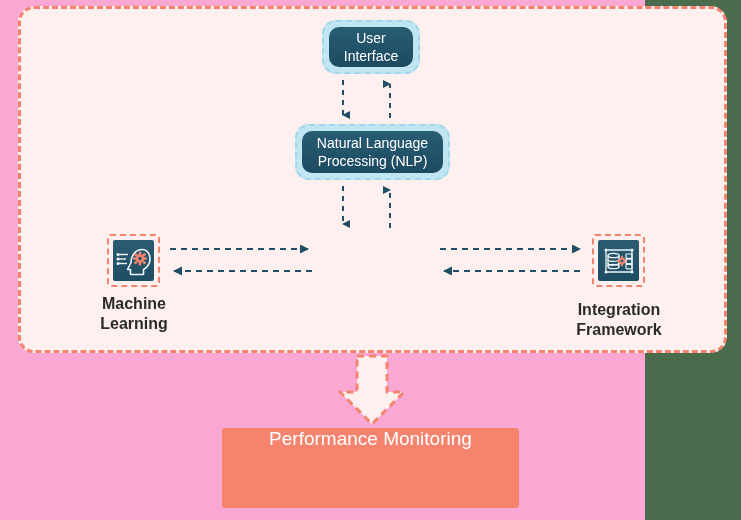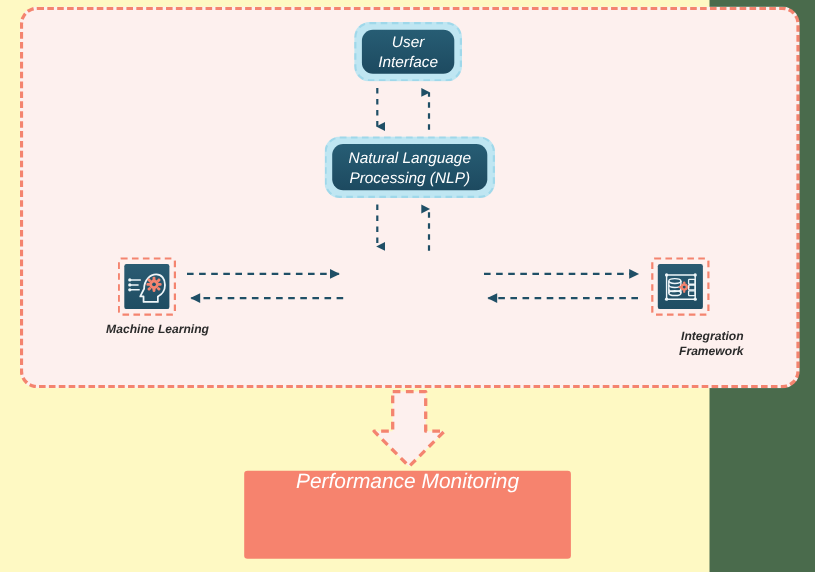--- a/index.html
+++ b/index.html
@@ -12,22 +12,21 @@
     height: 520px;
     overflow: hidden;
     font-family: "Liberation Sans", sans-serif;
     position: relative;
   }
   #canvas {
     position: absolute;
     left: 0; top: 0;
     width: 645px;
     height: 520px;
-    background: #fef9c3;
-    font-style: italic;
+    background: #f9a8d4;
   }
 
   
   .panel {
     position: absolute;
     left: 18px;
     top: 6px;
     width: 709px;
     height: 347px;
     box-sizing: border-box;
@@ -93,22 +92,22 @@
     height: 100%;
     background: #22546b;
     background: linear-gradient(180deg, #2a5b72 0%, #1f4d63 100%);
     display: flex;
     align-items: center;
     justify-content: center;
     border-radius: 2px;
   }
   .icon-caption {
     position: absolute;
-    text-align: right;
-    font-size: 11px;
+    text-align: center;
+    font-size: 16px;
     font-weight: bold;
     color: #2b2b2b;
     line-height: 1.25;
   }
 
   #tile-ml   { left: 107px; top: 234px; width: 53px; height: 53px; }
   #cap-ml    { left: 78px;  top: 294px; width: 112px; }
   #tile-if   { left: 592px; top: 234px; width: 53px; height: 53px; }
   #cap-if    { left: 562px; top: 300px; width: 114px; }
 

